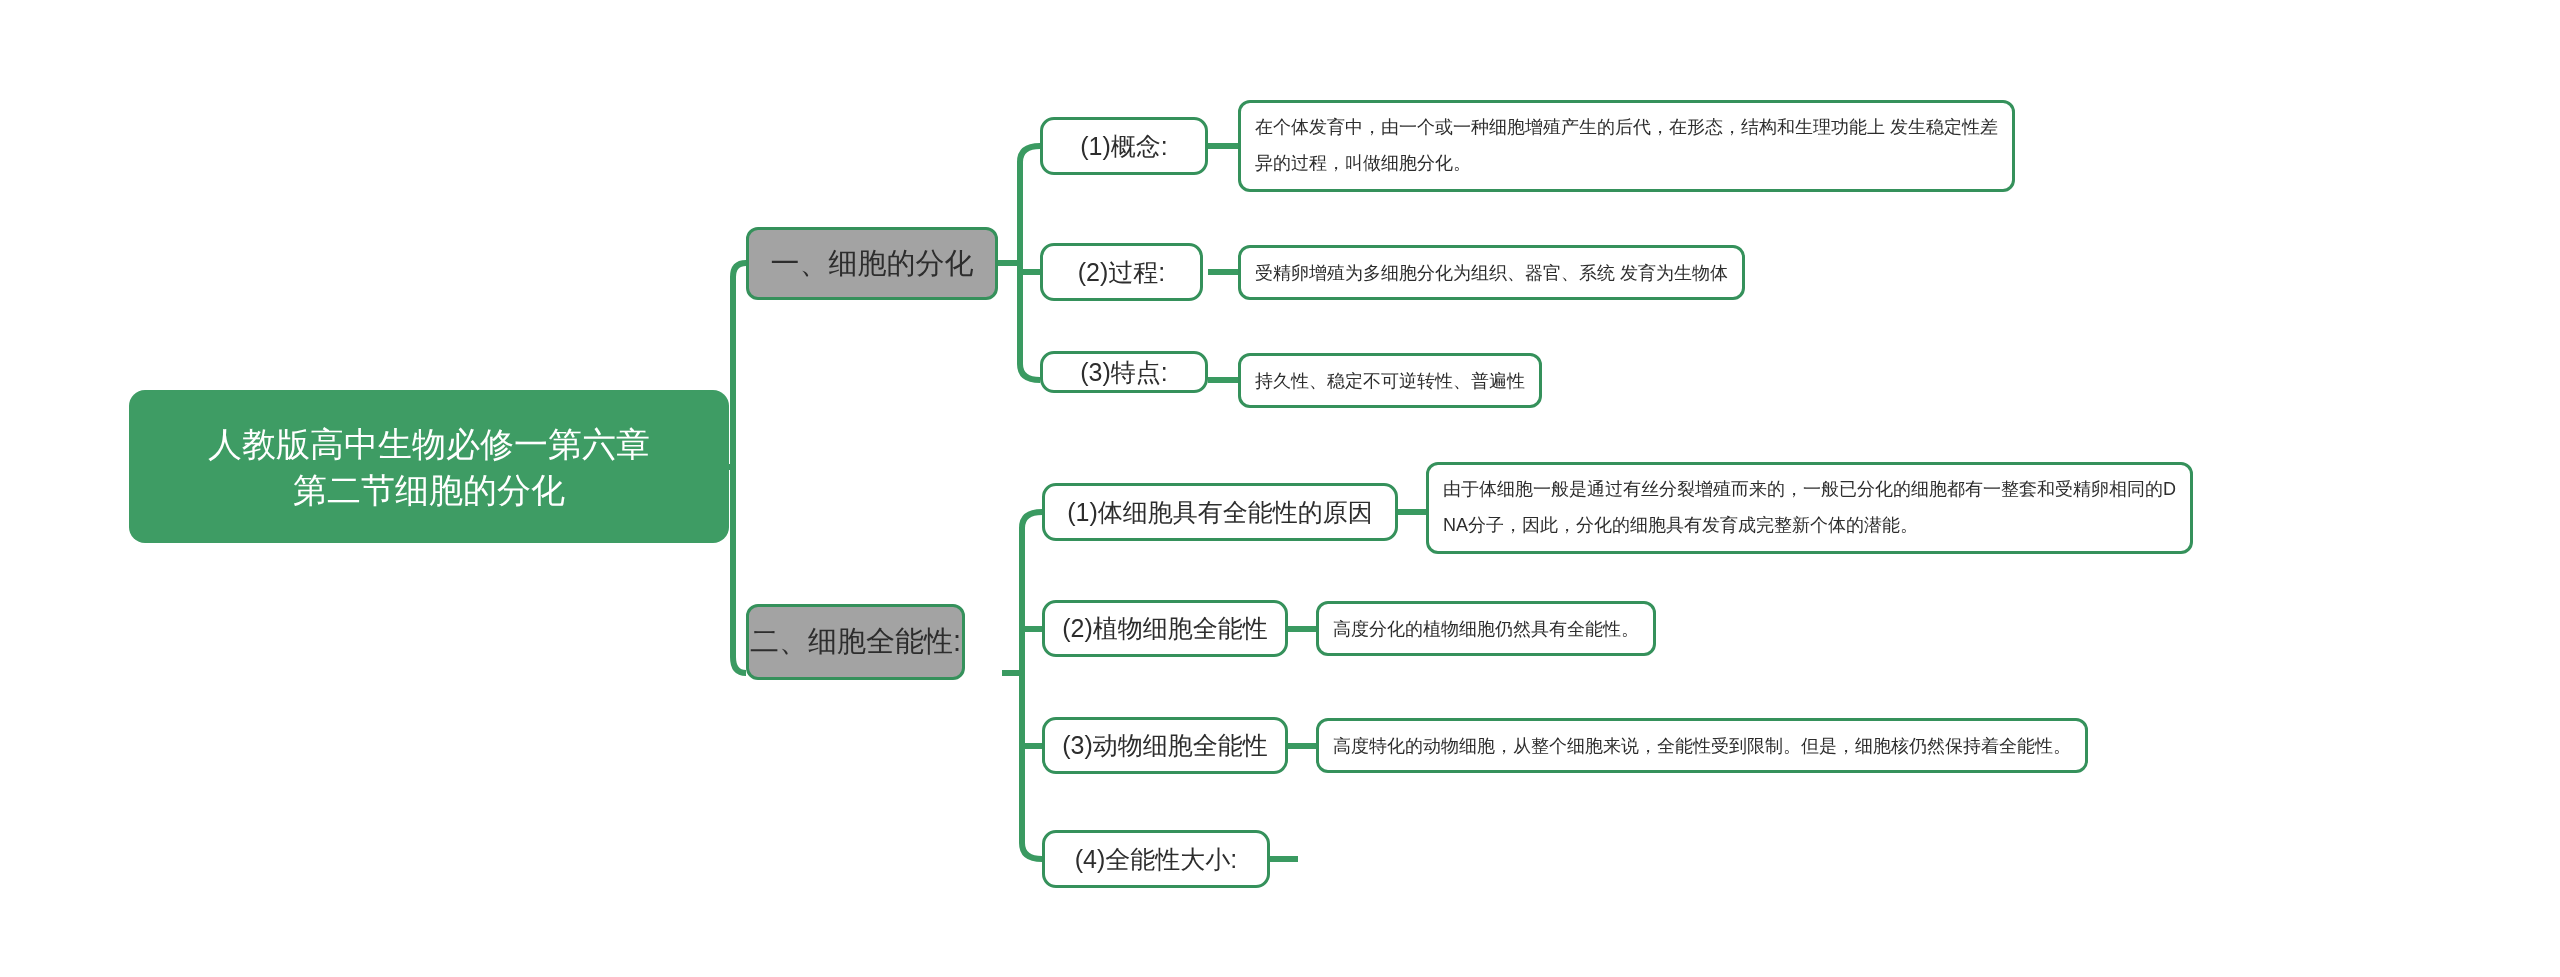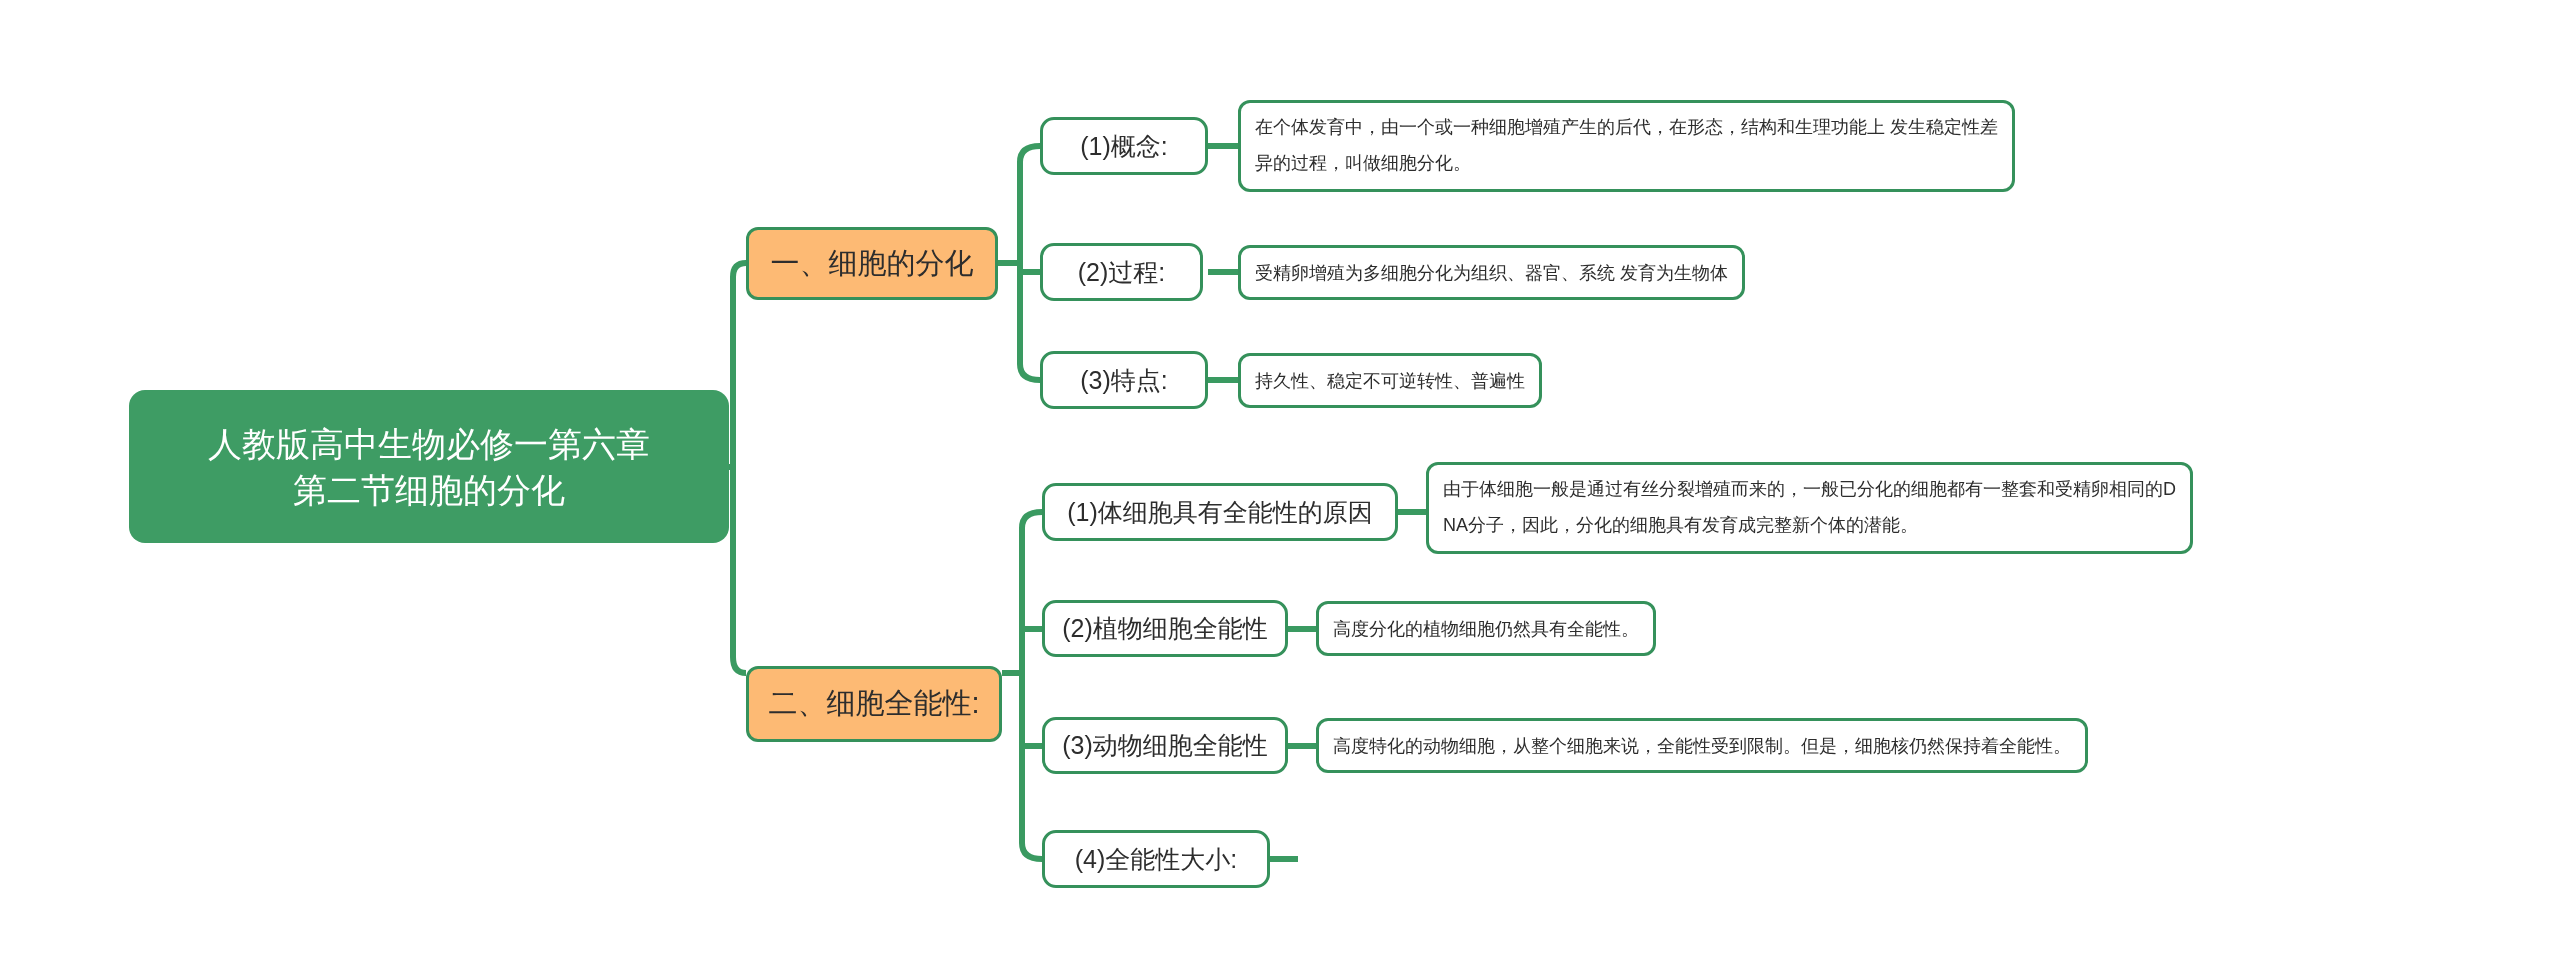--- a/index.html
+++ b/index.html
@@ -43,26 +43,26 @@
     background: #3e9c64;
     border: none;
     border-radius: 16px;
     color: #ffffff;
     font-size: 34px;
     line-height: 46px;
     text-align: center;
     margin-left: 29px;
   }
   .branch {
-    background: #fdba74;
+    background: #a3a3a3;
     border-radius: 12px;
     font-size: 29px;
   }
   .b1 { left: 746px; top: 227px; width: 252px; height: 73px; }
-  .b2 { left: 746px; top: 666px; width: 256px; height: 76px; }
+  .b2 { left: 746px; top: 604px; width: 219px; height: 76px; }
   .label {
     border-radius: 14px;
     font-size: 25px;
   }
   .value {
     border-radius: 12px;
     font-size: 18px;
     justify-content: flex-start;
     text-align: left;
     padding: 6px 14px;
@@ -71,21 +71,21 @@
   .value.multiline {
     white-space: pre-line;
     line-height: 36px;
     align-items: flex-start;
   }
   
   .b1c1l { left: 1040px; top: 117px; width: 168px; height: 58px; }
   .b1c1v { left: 1238px; top: 100px; height: 92px; }
   .b1c2l { left: 1040px; top: 243px; width: 163px; height: 58px; }
   .b1c2v { left: 1238px; top: 245px; height: 55px; }
-  .b1c3l { left: 1040px; top: 351px; width: 168px; height: 58px; }
+  .b1c3l { left: 1040px; top: 351px; width: 168px; height: 42px; }
   .b1c3v { left: 1238px; top: 353px; height: 55px; }
   
   .b2c1l { left: 1042px; top: 483px; width: 356px; height: 58px; }
   .b2c1v { left: 1426px; top: 462px; height: 92px; }
   .b2c2l { left: 1042px; top: 600px; width: 246px; height: 57px; }
   .b2c2v { left: 1316px; top: 601px; height: 55px; }
   .b2c3l { left: 1042px; top: 717px; width: 246px; height: 57px; }
   .b2c3v { left: 1316px; top: 718px; height: 55px; }
   .b2c4l { left: 1042px; top: 830px; width: 228px; height: 58px; }
   .b2c4v { left: 1298px; top: 831px; height: 55px; }

